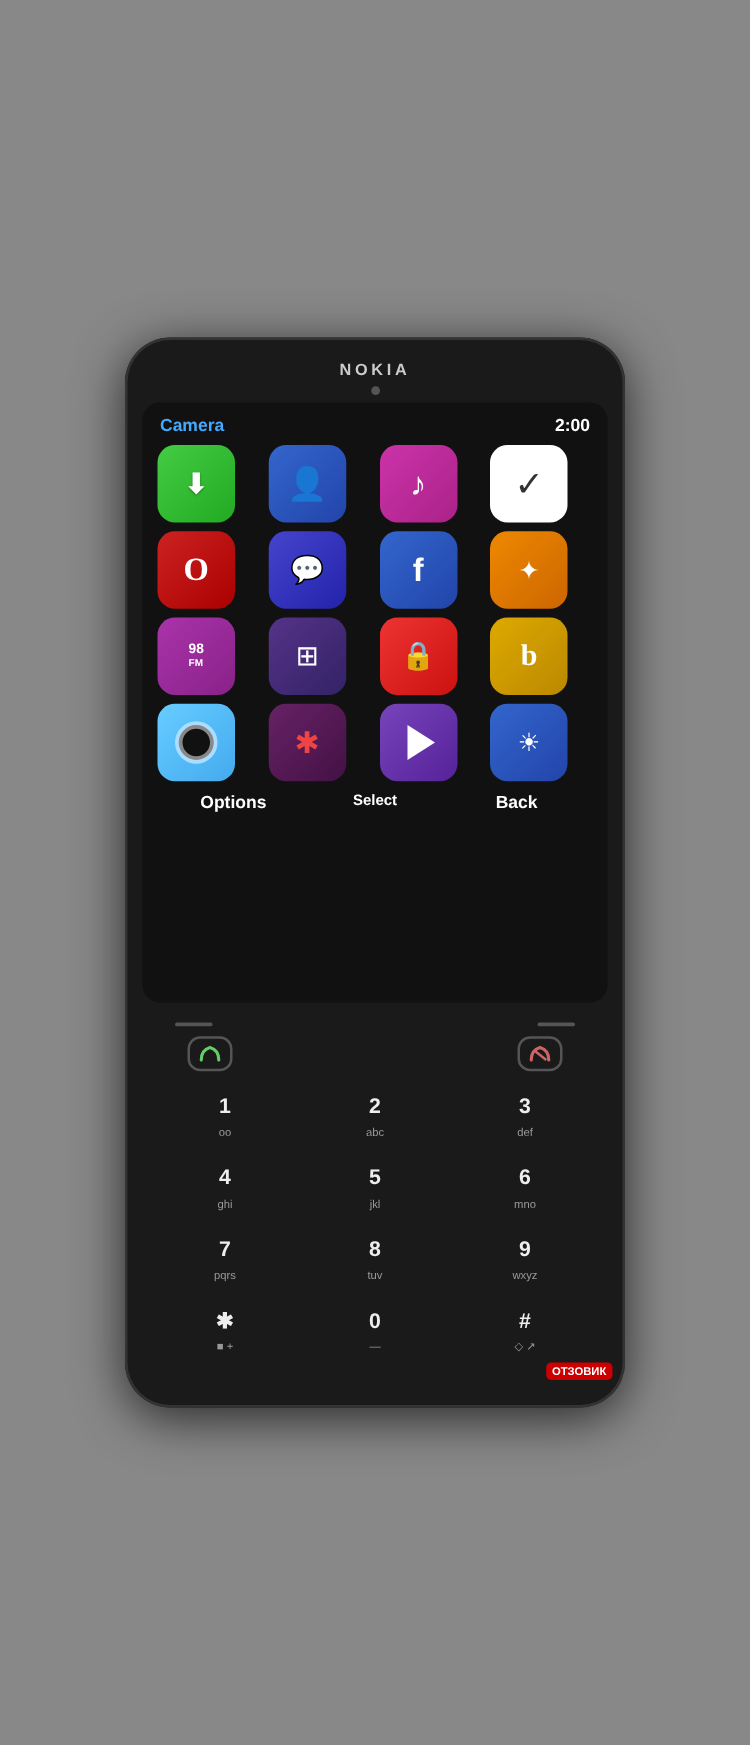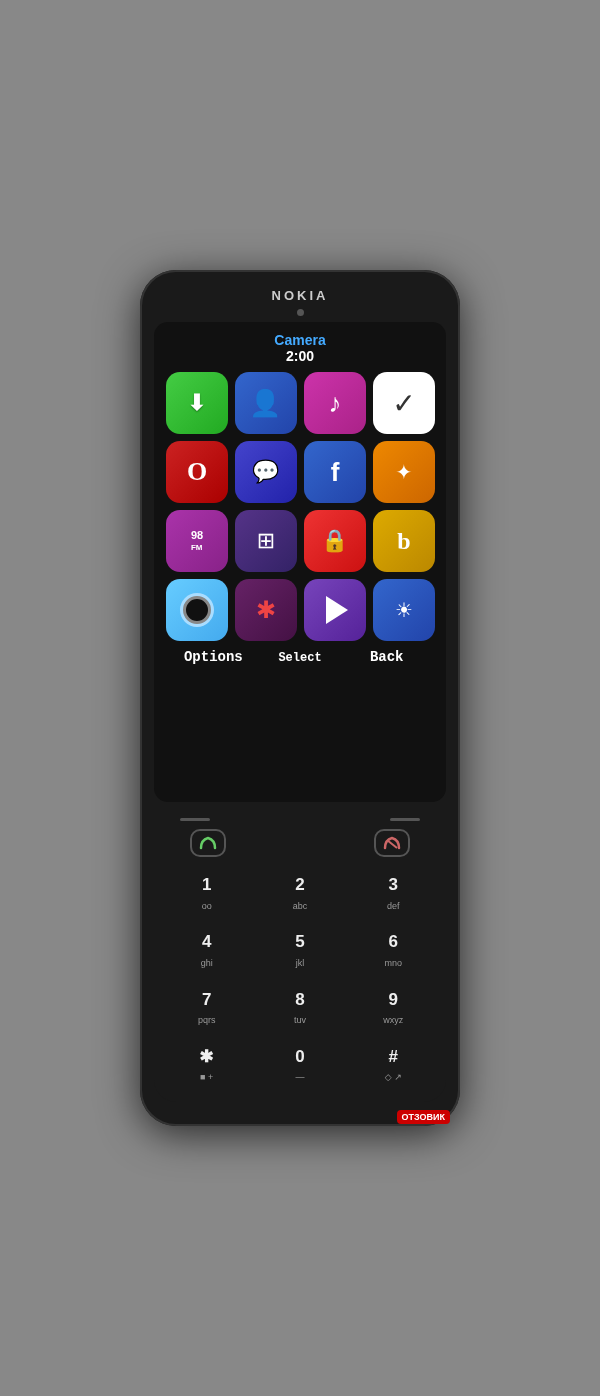--- a/index.html
+++ b/index.html
@@ -5,21 +5,21 @@
     * { box-sizing: border-box; margin: 0; padding: 0; }
     body {
       background: #888;
       display: flex;
       justify-content: center;
       align-items: center;
       min-height: 100vh;
       font-family: Arial, sans-serif;
     }
     .phone-outer {
-      width: 320px;
+      width: 400px;
       background: #1a1a1a;
       border-radius: 36px;
       padding: 18px 14px 24px;
       box-shadow: 0 8px 40px rgba(0,0,0,0.7), inset 0 0 0 2px #333;
       position: relative;
     }
     .phone-brand {
       text-align: center;
       color: #ccc;
       font-size: 13px;
@@ -39,21 +39,20 @@
       padding: 10px 10px 8px;
       margin-bottom: 10px;
       min-height: 480px;
     }
     .status-bar {
       display: flex;
       justify-content: space-between;
       align-items: center;
       margin-bottom: 8px;
       padding: 0 4px;
-      flex-direction: column;
     }
     .status-camera {
       color: #4af;
       font-size: 14px;
       font-weight: bold;
     }
     .status-time {
       color: #fff;
       font-size: 14px;
       font-weight: bold;
@@ -72,23 +71,22 @@
       align-items: center;
       justify-content: center;
       font-size: 24px;
       cursor: pointer;
       position: relative;
       overflow: hidden;
     }
     .softkey-row {
       display: flex;
       justify-content: space-between;
-      align-items: flex-end;
+      align-items: flex-start;
       padding: 8px 6px 4px;
-      font-family: Liberation Mono, monospace;
     }
     .softkey {
       color: #fff;
       font-size: 14px;
       font-weight: bold;
       cursor: pointer;
       flex: 1;
       text-align: center;
     }
     .softkey.center {
@@ -178,21 +176,21 @@
     .fb-f { color: #fff; font-size: 26px; font-weight: bold; }
     .stars-icon { color: #fff; font-size: 20px; }
     .fm-text { color: #fff; font-size: 11px; font-weight: bold; line-height:1; text-align:left; }
     .camera-lens { width:28px;height:28px;background:#111;border-radius:50%;border:3px solid #888;box-shadow:0 0 0 3px #adf; }
     .play-tri { width:0;height:0;border-top:14px solid transparent;border-bottom:14px solid transparent;border-left:22px solid #fff;margin-left:4px; }
     .sun-icon { color:#fff;font-size:20px; }
     .bing-b { color:#fff;font-size:24px;font-weight:bold;font-family:serif; }
 
     .watermark {
       position: absolute;
-      bottom: 2px;
+      bottom: 22px;
       right: 10px;
       background: #c00;
       color: #fff;
       font-size: 9px;
       padding: 2px 5px;
       border-radius: 4px;
       font-weight: bold;
     }
   </style>
 </head>

